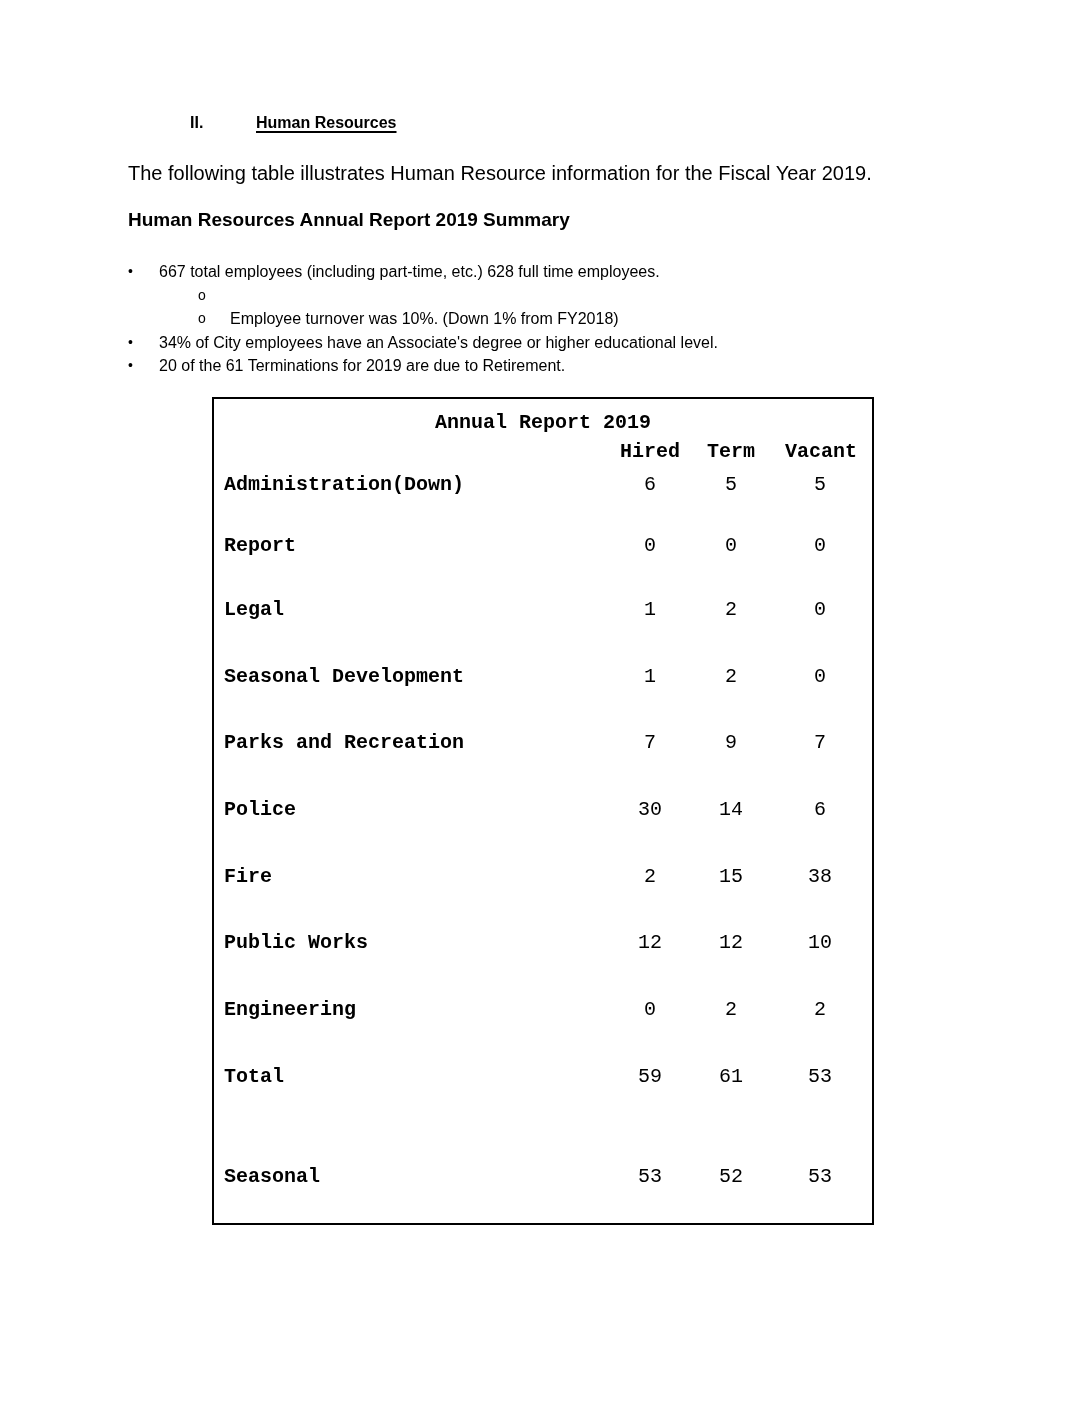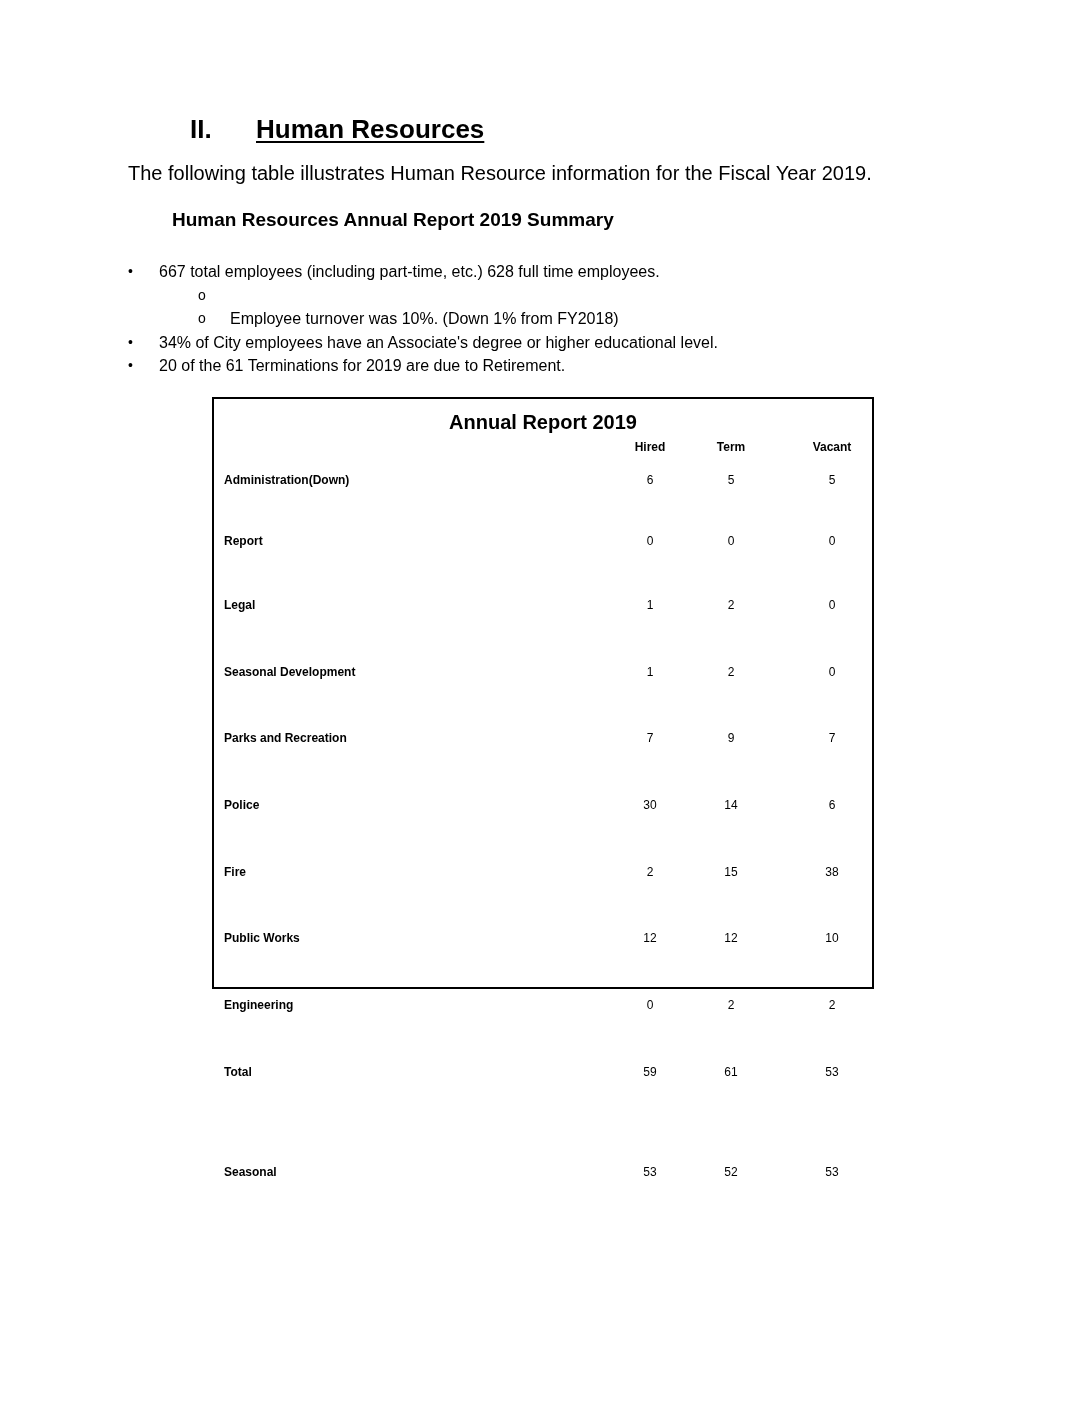--- a/index.html
+++ b/index.html
@@ -1,38 +1,38 @@
 <!DOCTYPE html>
 <html><head>
 <meta charset="utf-8">
 <style>
   html, body { margin: 0; padding: 0; background: #ffffff; }
   body { width: 1088px; height: 1408px; position: relative; overflow: hidden; color: #000; font-family: "Liberation Sans", sans-serif; }
 
-  .section-heading { position: absolute; top: 114px; left: 190px; font-size: 26px; font-weight: bold; }
+  .section-heading { position: absolute; top: 114px; left: 190px; font-size: 16px; font-weight: bold; }
   .section-heading .num { display: inline-block; width: 66px; }
   .section-heading .title { text-decoration: underline; text-decoration-thickness: 2px; text-underline-offset: 3px; }
 
   .intro { position: absolute; top: 162px; left: 128px; font-size: 20px; }
-  .summary-title { position: absolute; top: 209px; left: 128px; font-size: 19px; font-weight: bold; margin-left: 44px; }
+  .summary-title { position: absolute; top: 209px; left: 128px; font-size: 19px; font-weight: bold; }
 
   .bullets { position: absolute; top: 260px; left: 128px; font-size: 16px; line-height: 23.5px; }
   .bl { display: flex; }
   .bl .mk { width: 31px; font-size: 14px; text-align: left; padding-left: 0; }
   .bl.sub { padding-left: 70px; }
   .bl.sub .mk { width: 32px; font-size: 14px; }
 
-  .report { position: absolute; top: 397px; left: 212px; width: 662px; height: 592px; border: 2px solid #000; box-sizing: border-box; font-family: Liberation Sans, sans-serif; }
+  .report { position: absolute; top: 397px; left: 212px; width: 662px; height: 828px; border: 2px solid #000; box-sizing: border-box; font-family: Liberation Mono, monospace; }
   .report .caption { position: absolute; top: 12px; left: 0; width: 100%; text-align: center; font-size: 20px; font-weight: bold; padding-left: 0; }
-  .report .row { position: absolute; left: 10px; width: 640px; height: 30px; font-size: 12px; }
+  .report .row { position: absolute; left: 10px; width: 640px; height: 30px; font-size: 20px; }
   .report .row .lbl { position: absolute; left: 0; top: 0; font-weight: bold; white-space: nowrap; }
   .report .row .c { position: absolute; top: 0; width: 70px; text-align: center; }
   .report .row .c1 { left: 391px; }
   .report .row .c2 { left: 472px; }
-  .report .row .c3 { left: 573px; }
+  .report .row .c3 { left: 561px; }
   .report .hdr .c { font-weight: bold; }
 </style>
 </head>
 <body>
 
 <div class="section-heading">
   <span class="num">II.</span><span class="title">Human Resources</span>
 </div>
 
 <div class="intro">The following table illustrates Human Resource information for the Fiscal Year 2019.</div>

